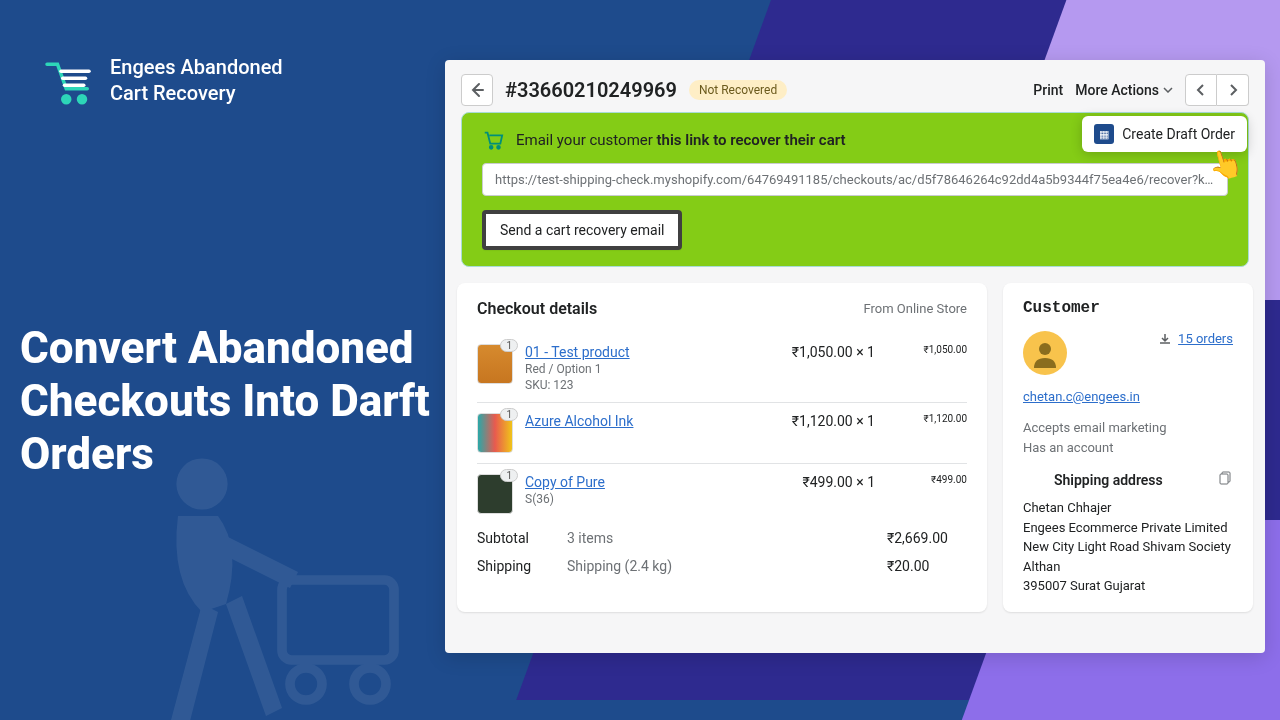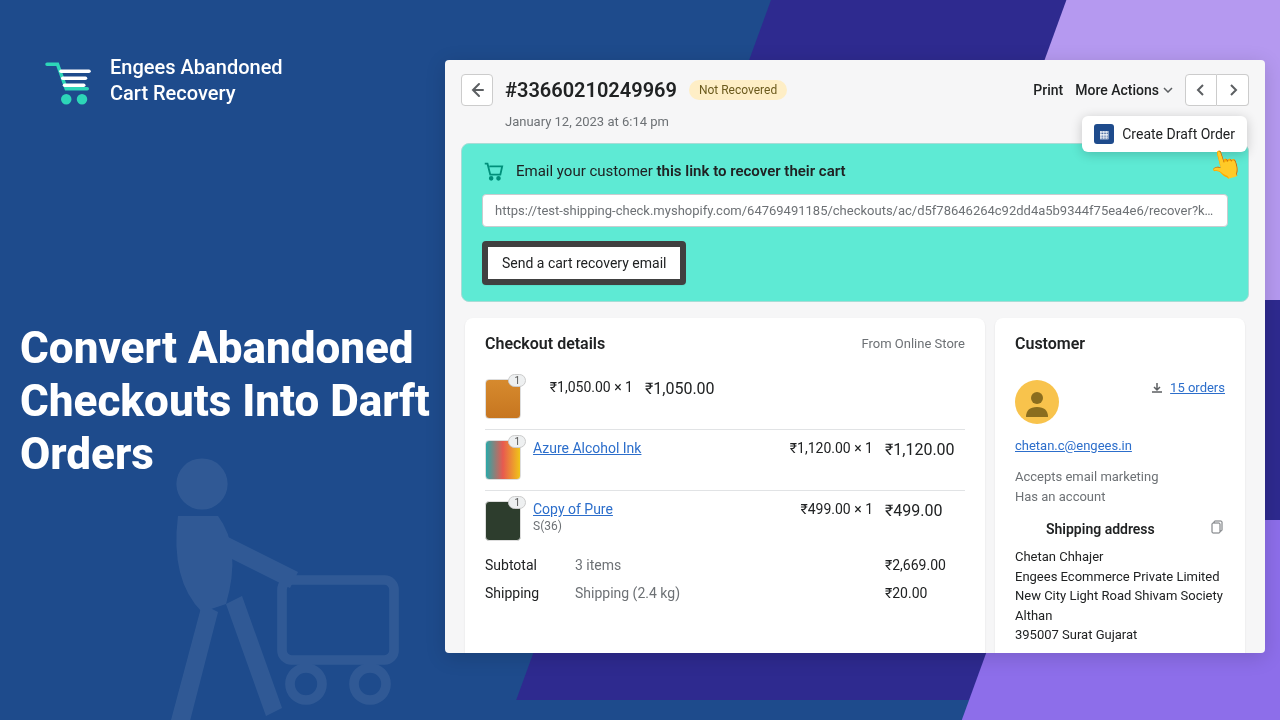--- a/index.html
+++ b/index.html
@@ -23,42 +23,42 @@
 .more-actions { font-size:14px; color:#202223; font-weight:500; display:flex; align-items:center; gap:4px; cursor:pointer; }
 .nav-arrows { display:flex; gap:0; }
 .nav-btn { width:32px; height:32px; border:1px solid #ccc; background:#fff; display:flex; align-items:center; justify-content:center; cursor:pointer; }
 .nav-btn:first-child { border-radius:4px 0 0 4px; }
 .nav-btn:last-child { border-radius:0 4px 4px 0; border-left:none; }
 .timestamp { font-size:13px; color:#6d7175; padding:2px 16px 14px 60px; }
 .dropdown { position:absolute; top:56px; right:18px; background:#fff; border-radius:6px; box-shadow:0 2px 12px rgba(0,0,0,0.2); padding:8px 12px; display:flex; align-items:center; gap:8px; z-index:20; cursor:pointer; }
 .dropdown-icon { width:20px; height:20px; background:#1e4b8c; border-radius:3px; display:flex; align-items:center; justify-content:center; color:#fff; font-size:11px; }
 .dropdown-text { font-size:14px; color:#202223; }
 .cursor-hand { position:absolute; top:88px; right:22px; z-index:25; font-size:28px; transform:rotate(-15deg); }
-.recovery-card { margin:0 16px 16px; background:#5eead4; border:1px solid #a8dcd6; border-radius:8px; padding:16px 20px; }
+.recovery-card { margin:0 16px 16px; background:#84cc16; border:1px solid #a8dcd6; border-radius:8px; padding:16px 20px; }
 .recovery-head { display:flex; align-items:center; gap:12px; margin-bottom:12px; }
 .recovery-head-text { font-size:15px; color:#202223; }
 .recovery-head-text strong { font-weight:600; }
 .url-box { background:#fff; border:1px solid #c9cccf; border-radius:4px; padding:8px 12px; font-size:13px; color:#6d7175; white-space:nowrap; overflow:hidden; text-overflow:ellipsis; margin-bottom:14px; }
-.send-btn { display:inline-block; background:#fff; border:6px solid #404040; border-radius:4px; padding:8px 14px; font-size:14px; color:#202223; cursor:pointer; box-shadow:0 1px 1px rgba(0,0,0,0.05); }
-.content-row { display:flex; gap:10px; padding:0 20px 16px; }
+.send-btn { display:inline-block; background:#fff; border:4px solid #404040; border-radius:4px; padding:8px 14px; font-size:14px; color:#202223; cursor:pointer; box-shadow:0 1px 1px rgba(0,0,0,0.05); }
+.content-row { display:flex; gap:16px; padding:0 12px 16px; }
 .card { background:#fff; border-radius:8px; box-shadow:0 1px 2px rgba(0,0,0,0.1); padding:16px 20px; }
 .details-card { flex:1; }
 .customer-card { width:250px; }
 .card-header { display:flex; justify-content:space-between; align-items:center; margin-bottom:16px; }
 .card-title { font-size:16px; font-weight:600; color:#202223; }
 .source { font-size:13px; color:#6d7175; }
 .line-item { display:flex; align-items:flex-start; gap:12px; padding:10px 0; border-bottom:1px solid #e1e3e5; }
 .line-item.last { border-bottom:none; }
 .thumb { width:36px; height:40px; border:1px solid #ddd; border-radius:4px; position:relative; display:flex; align-items:center; justify-content:center; }
 .thumb-badge { position:absolute; top:-6px; right:-6px; background:#eef0f1; border:1px solid #ccc; border-radius:10px; font-size:10px; padding:0 5px; color:#555; }
 .product-info { flex:1; }
 .product-name { color:#2c6ecb; font-size:14px; text-decoration:underline; cursor:pointer; }
 .product-meta { font-size:12px; color:#6d7175; margin-top:2px; }
 .price-mid { font-size:14px; color:#202223; width:100px; text-align:right; }
-.price-end { font-size:16px; color:#202223; width:80px; text-align:left; }
+.price-end { font-size:10px; color:#202223; width:80px; text-align:right; }
 .totals-row { display:flex; padding:6px 0; font-size:14px; color:#202223; }
 .totals-label { width:90px; }
 .totals-desc { flex:1; color:#6d7175; }
 .totals-val { width:80px; text-align:left; }
 .customer-head { display:flex; justify-content:space-between; align-items:flex-start; margin-bottom:14px; }
 .avatar { width:44px; height:44px; border-radius:50%; background:#f8c34c; display:flex; align-items:center; justify-content:center; }
 .orders-link { display:flex; align-items:center; gap:6px; color:#2c6ecb; font-size:13px; text-decoration:underline; cursor:pointer; }
 .email-link { color:#2c6ecb; font-size:13px; text-decoration:underline; cursor:pointer; display:block; margin-bottom:14px; }
 .cust-meta { font-size:13px; color:#6d7175; line-height:1.5; margin-bottom:14px; }
 .ship-head { font-size:14px; font-weight:600; color:#202223; margin-bottom:10px; display:flex; justify-content:space-between; align-items:center;margin-left:31px; }
@@ -132,21 +132,20 @@
             <path d="M7 1 L2 6 L7 11" stroke="#5c5f62" stroke-width="2" fill="none"></path>
           </svg>
         </div>
       <div class="nav-btn">
           <svg width="10" height="12" viewBox="0 0 10 12">
             <path d="M3 1 L8 6 L3 11" stroke="#5c5f62" stroke-width="2" fill="none"></path>
           </svg>
         </div>
     </div>
   </div>
-  <div class="timestamp">January 12, 2023 at 6:14 pm</div>
 
   <div class="dropdown">
     <span class="dropdown-icon">▦</span>
     <span class="dropdown-text">Create Draft Order</span>
   </div>
   <div class="cursor-hand">👆</div>
 
   <div class="recovery-card">
     <div class="recovery-head">
       <svg width="22" height="22" viewBox="0 0 24 24">
@@ -168,20 +167,25 @@
     <div class="card details-card">
       <div class="card-header">
         <span class="card-title">Checkout details</span>
         <span class="source">From Online Store</span>
       </div>
 
       <div class="line-item">
         <div class="thumb dress">
             <span class="thumb-badge">1</span>
           </div>
+        <div class="product-info">
+          <div class="product-name">01 - Test product</div>
+          <div class="product-meta">Red / Option 1</div>
+          <div class="product-meta">SKU: 123</div>
+        </div>
         <div class="price-mid">₹1,050.00 × 1</div>
         <div class="price-end">₹1,050.00</div>
       </div>
 
       <div class="line-item">
         <div class="thumb ink">
             <span class="thumb-badge">1</span>
           </div>
         <div class="product-info">
           <div class="product-name">Azure Alcohol Ink</div>
@@ -208,21 +212,21 @@
         <span class="totals-val">₹2,669.00</span>
       </div>
       <div class="totals-row">
         <span class="totals-label">Shipping</span>
         <span class="totals-desc">Shipping (2.4 kg)</span>
         <span class="totals-val">₹20.00</span>
       </div>
     </div>
 
     <div class="card customer-card">
-      <div class="card-title" style="margin-bottom:27px;">Customer</div>
+      <div class="card-title" style="margin-bottom:14px;font-family:Liberation Mono, monospace;">Customer</div>
       <div class="customer-head">
         <div class="avatar">
           <svg width="30" height="30" viewBox="0 0 30 30">
               <circle cx="15" cy="11" r="6" fill="#8a6d1e"></circle>
               <path d="M4 30 Q4 20 15 20 Q26 20 26 30 Z" fill="#8a6d1e"></path>
             </svg>
         </div>
         <div class="orders-link">
           <svg width="14" height="14" viewBox="0 0 14 14">
               <path d="M7 2 L7 9 M4 6 L7 9 L10 6 M2 11 L12 11" stroke="#5c5f62" stroke-width="1.5" fill="none"></path>

